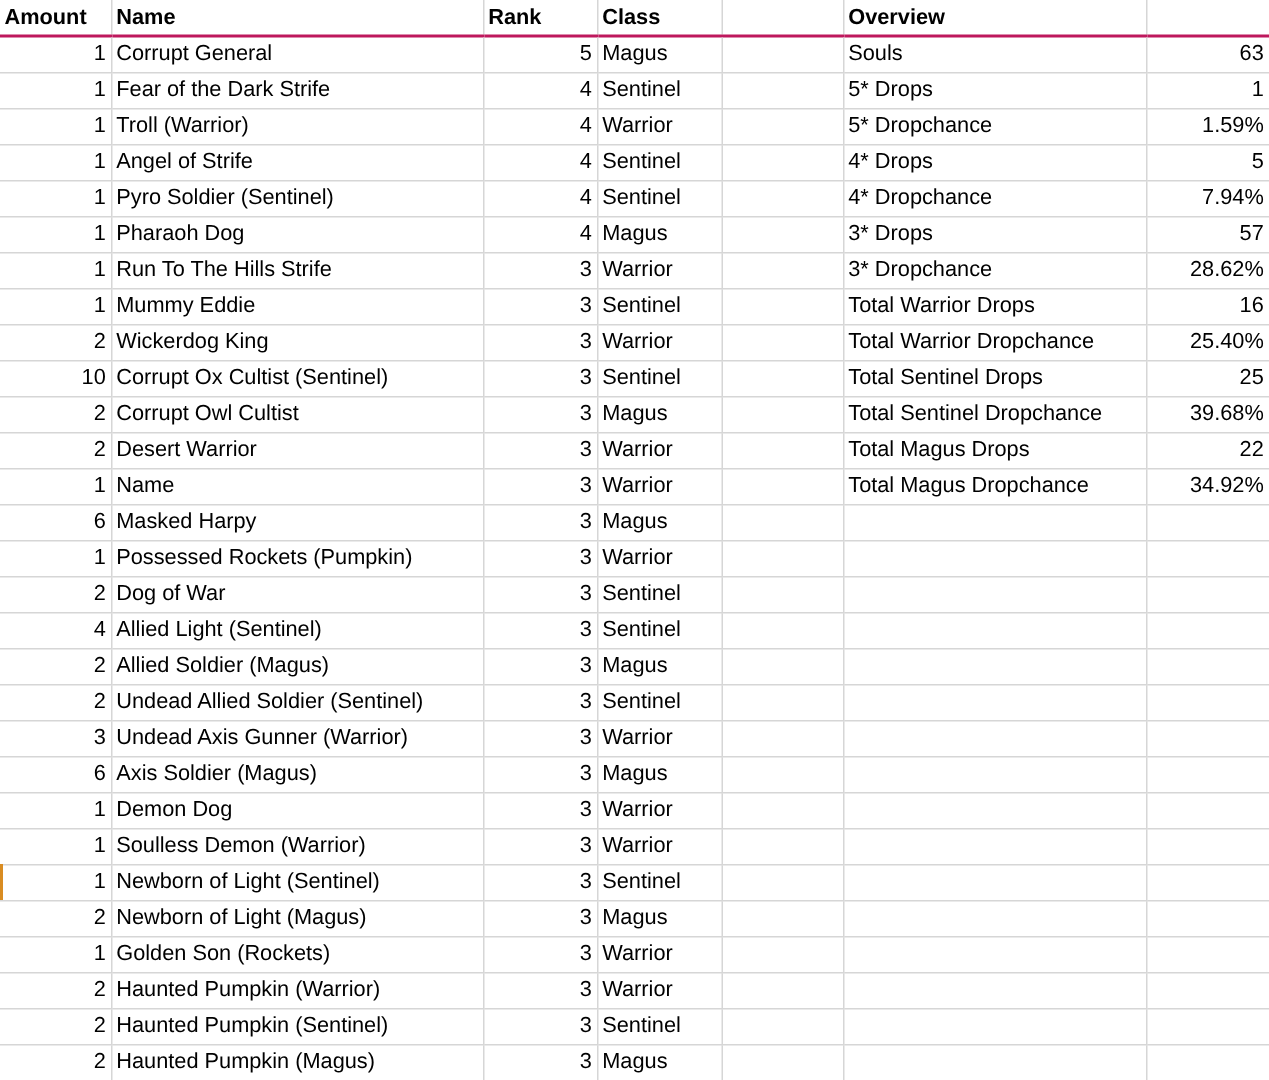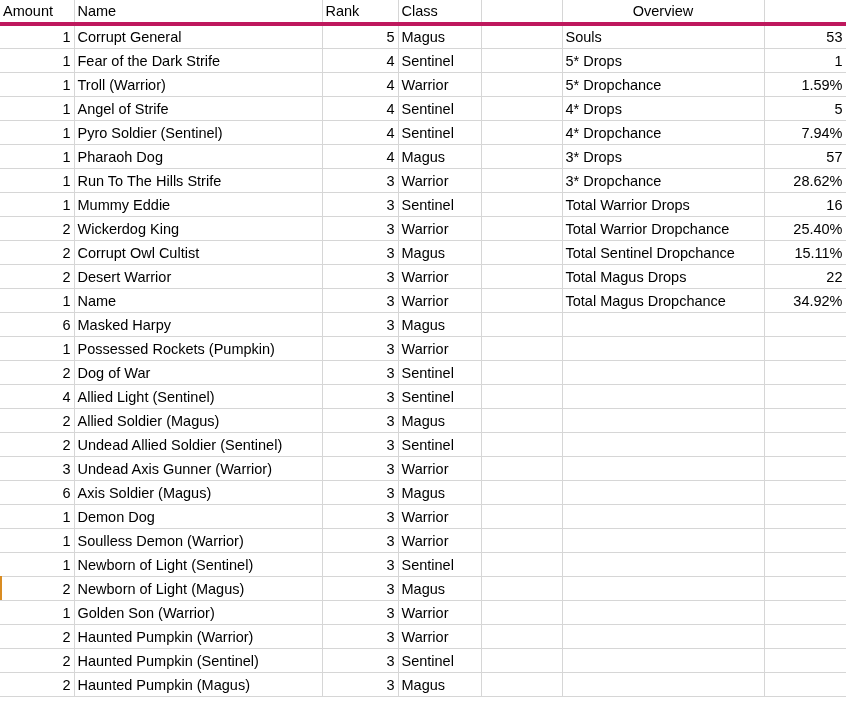--- a/index.html
+++ b/index.html
@@ -48,26 +48,26 @@
   .c-amount   { width: 74px;  }
   .c-name     { width: 248px; }
   .c-rank     { width: 76px;  }
   .c-class    { width: 83px;  }
   .c-gap      { width: 81px;  }
   .c-ovlabel  { width: 202px; }
   .c-ovvalue  { width: 82px;  }
 
   .num   { text-align: right; padding-right: 5px; }
   .txt   { text-align: left;  padding-left: 5px;  }
-  .ctr   { text-align: center; }
+  .ctr   { text-align: left; }
 
   
   tr.headrow td, tr.headrow th {
-    font-weight: normal;
-    border-bottom: 4px solid #be185d;
+    font-weight: bold;
+    border-bottom: 2px solid #be185d;
     font-size: 14.5px;
   }
 
   
   .sel-marker {
     position: absolute;
     left: 0;
     width: 2px;
     background: #d98c22;
     z-index: 5;
@@ -102,21 +102,21 @@
     </thead>
 
     <tbody id="grid-body">
         <tr>
           <td class="num">1</td>
           <td class="txt">Corrupt General</td>
           <td class="num">5</td>
           <td class="txt">Magus</td>
           <td class="txt"></td>
           <td class="txt">Souls</td>
-          <td class="num">53</td>
+          <td class="num">63</td>
         </tr>
         <tr>
           <td class="num">1</td>
           <td class="txt">Fear of the Dark Strife</td>
           <td class="num">4</td>
           <td class="txt">Sentinel</td>
           <td class="txt"></td>
           <td class="txt">5* Drops</td>
           <td class="num">1</td>
         </tr>
@@ -177,27 +177,36 @@
         <tr>
           <td class="num">2</td>
           <td class="txt">Wickerdog King</td>
           <td class="num">3</td>
           <td class="txt">Warrior</td>
           <td class="txt"></td>
           <td class="txt">Total Warrior Dropchance</td>
           <td class="num">25.40%</td>
         </tr>
         <tr>
+          <td class="num">10</td>
+          <td class="txt">Corrupt Ox Cultist (Sentinel)</td>
+          <td class="num">3</td>
+          <td class="txt">Sentinel</td>
+          <td class="txt"></td>
+          <td class="txt">Total Sentinel Drops</td>
+          <td class="num">25</td>
+        </tr>
+        <tr>
           <td class="num">2</td>
           <td class="txt">Corrupt Owl Cultist</td>
           <td class="num">3</td>
           <td class="txt">Magus</td>
           <td class="txt"></td>
           <td class="txt">Total Sentinel Dropchance</td>
-          <td class="num">15.11%</td>
+          <td class="num">39.68%</td>
         </tr>
         <tr>
           <td class="num">2</td>
           <td class="txt">Desert Warrior</td>
           <td class="num">3</td>
           <td class="txt">Warrior</td>
           <td class="txt"></td>
           <td class="txt">Total Magus Drops</td>
           <td class="num">22</td>
         </tr>
@@ -313,21 +322,21 @@
           <td class="num">2</td>
           <td class="txt">Newborn of Light (Magus)</td>
           <td class="num">3</td>
           <td class="txt">Magus</td>
           <td class="txt"></td>
           <td class="txt"></td>
           <td class="num"></td>
         </tr>
         <tr>
           <td class="num">1</td>
-          <td class="txt">Golden Son (Warrior)</td>
+          <td class="txt">Golden Son (Rockets)</td>
           <td class="num">3</td>
           <td class="txt">Warrior</td>
           <td class="txt"></td>
           <td class="txt"></td>
           <td class="num"></td>
         </tr>
         <tr>
           <td class="num">2</td>
           <td class="txt">Haunted Pumpkin (Warrior)</td>
           <td class="num">3</td>

